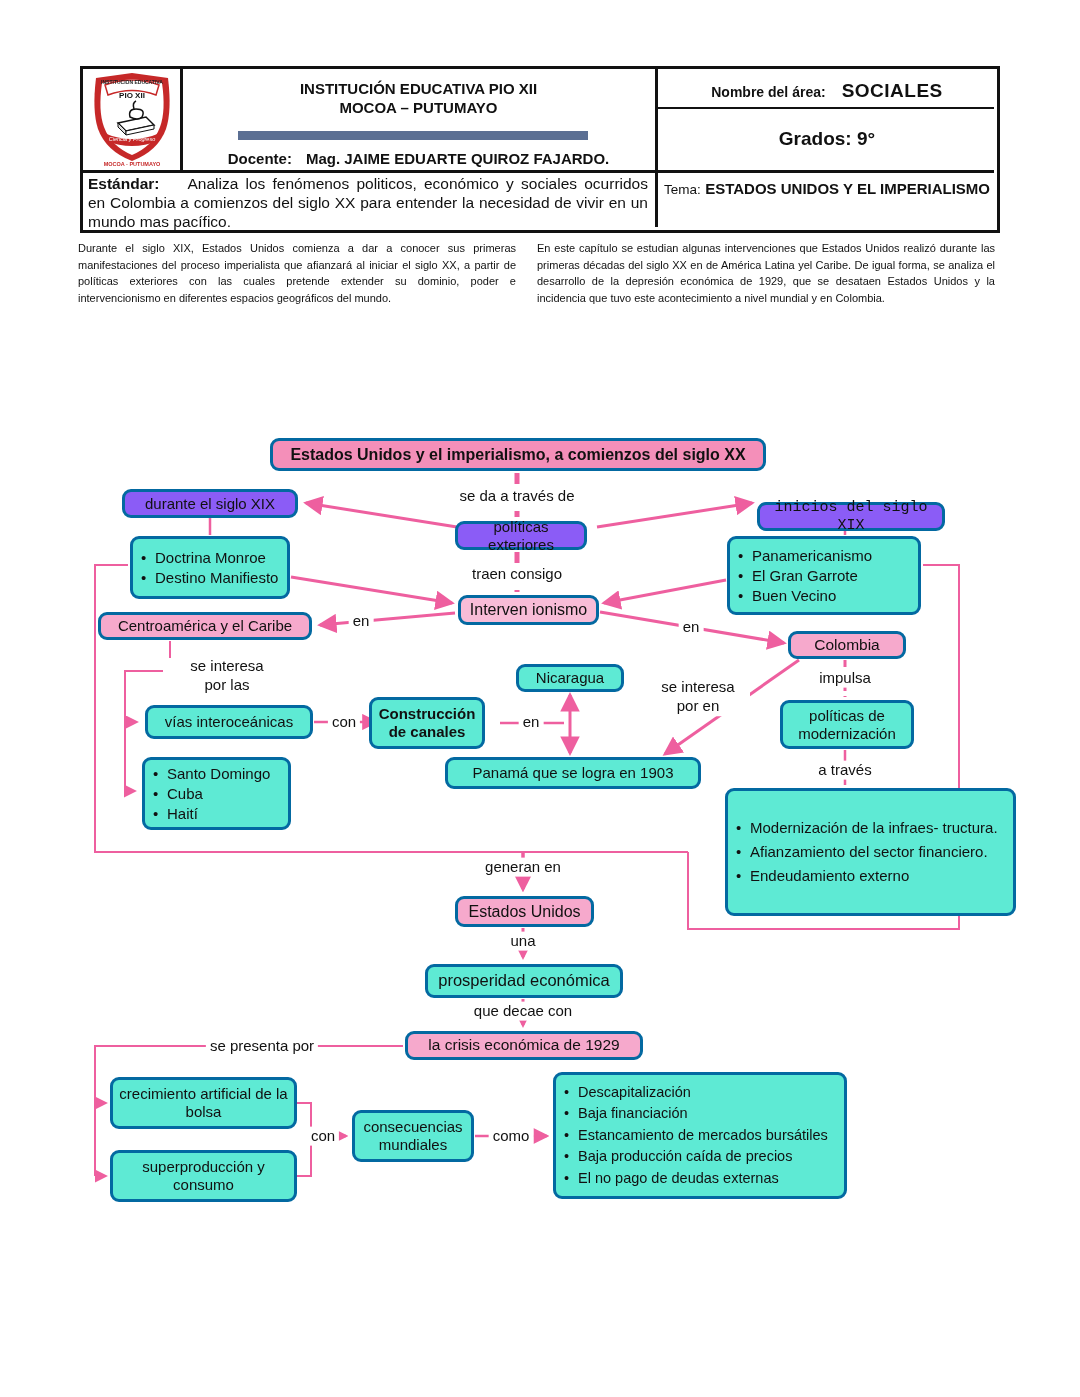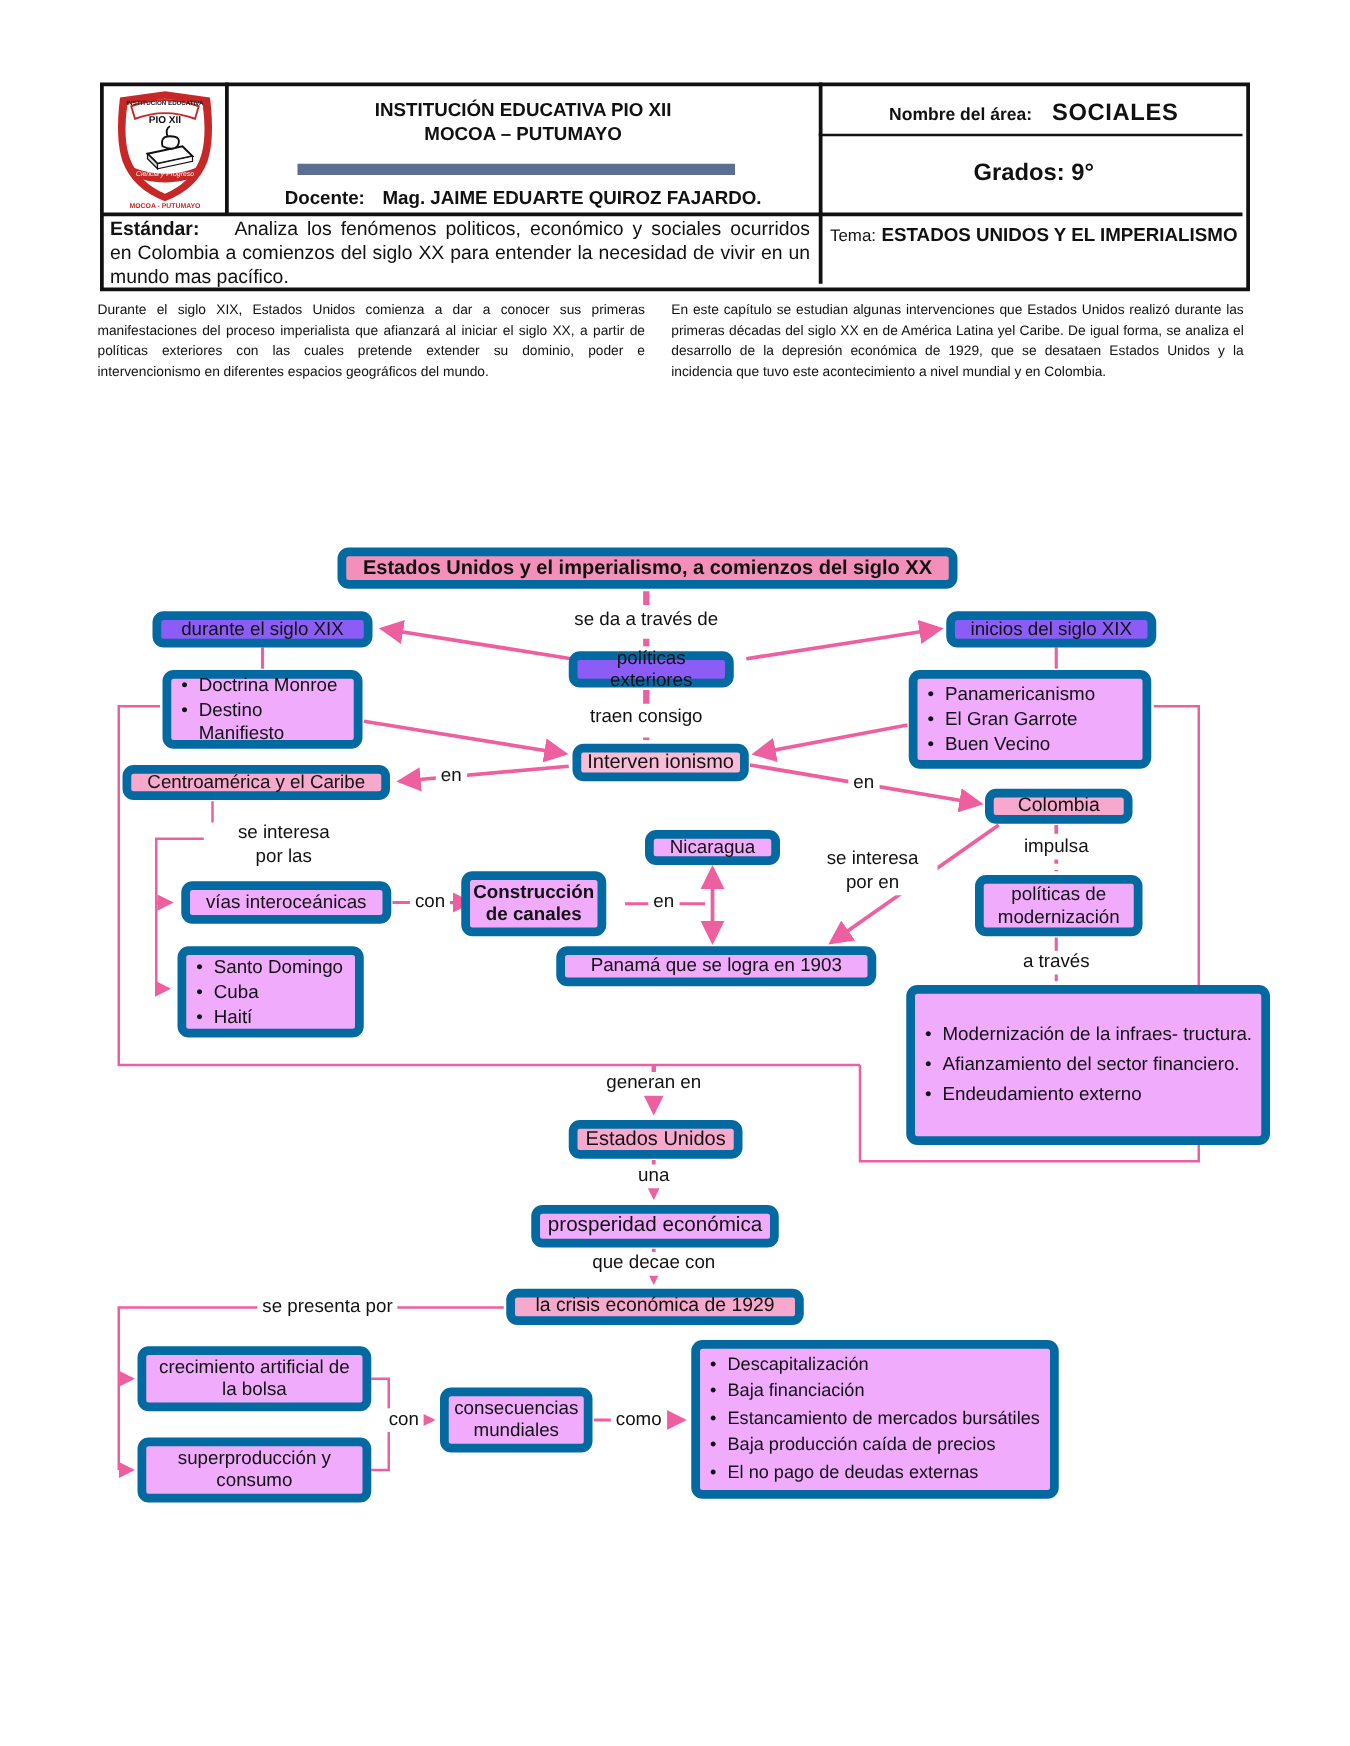--- a/index.html
+++ b/index.html
@@ -21,27 +21,27 @@
   .tema .tv{font-size:15px;font-weight:bold;}
   .tema .tf{font-size:13.5px;}
   .estandar{position:absolute;left:88px;top:175px;width:560px;font-size:15.5px;text-align:justify;line-height:1.22;}
   .estandar .el{font-weight:bold;margin-right:28px;}
   
   .para{position:absolute;top:240px;font-size:11px;line-height:1.5;text-align:justify;}
   .para.left{left:78px;width:438px;}
   .para.right{left:537px;width:458px;}
   
   .wires{position:absolute;left:0;top:0;z-index:1;}
-  .node{position:absolute;z-index:2;border:7px solid #0369a1;border-radius:9px;
+  .node{position:absolute;z-index:2;border:3px solid #0369a1;border-radius:9px;
         display:flex;align-items:center;justify-content:center;text-align:center;
         font-size:15px;line-height:1.2;box-sizing:border-box;padding:2px 4px;}
   .f-title{background:#f48fb9;font-weight:bold;font-size:16px;}
   .f-mid{background:#f6a9cc;}
   .f-light{background:#8b5cf6;}
-  .f-lighter{background:#f0abfc;}
+  .f-lighter{background:#5eead4;}
   .f-int{background:#f8bcd7;font-size:16px;}
   .node ul{margin:0;padding:0;list-style:none;text-align:left;width:100%;}
   .node li{position:relative;padding-left:18px;margin:2px 0;}
   .node li::before{content:"\2022";position:absolute;left:4px;}
   .lbl{position:absolute;z-index:3;transform:translate(-50%,-50%);background:#fff;
        padding:0 4px;font-size:15px;text-align:center;white-space:nowrap;line-height:1.25;}
   .lbl.wrap{white-space:normal;}
 </style>
 </head>
 <body>
@@ -149,21 +149,21 @@
 
       <path d="M297 1103 H311 V1176 H297" stroke-width="2"></path>
       <path d="M311 1136 H346" stroke-width="2.5" marker-end="url(#ah)"></path>
       <path d="M475 1136 H547" stroke-width="2.5" marker-end="url(#ah)"></path>
     </g>
   </svg>
 
   <div class="node f-title" style="left:270px;top:438px;width:496px;height:33px;">Estados Unidos y el imperialismo, a comienzos del siglo XX</div>
 
   <div class="node f-light" style="left:122px;top:489px;width:176px;height:29px;">durante el siglo XIX</div>
-  <div class="node f-light" style="left:757px;top:489px;width:168px;height:29px;">inicios del siglo XIX</div>
+  <div class="node f-light" style="left:757px;top:502px;width:188px;height:29px;font-family:Liberation Mono, monospace;">inicios del siglo XIX</div>
   <div class="node f-light" style="left:455px;top:521px;width:132px;height:29px;">políticas exteriores</div>
 
   <div class="node f-lighter" style="left:130px;top:536px;width:160px;height:63px;">
     <ul>
       <li>Doctrina Monroe</li>
       <li>Destino Manifiesto</li>
     </ul>
   </div>
 
   <div class="node f-lighter" style="left:727px;top:536px;width:194px;height:79px;">

